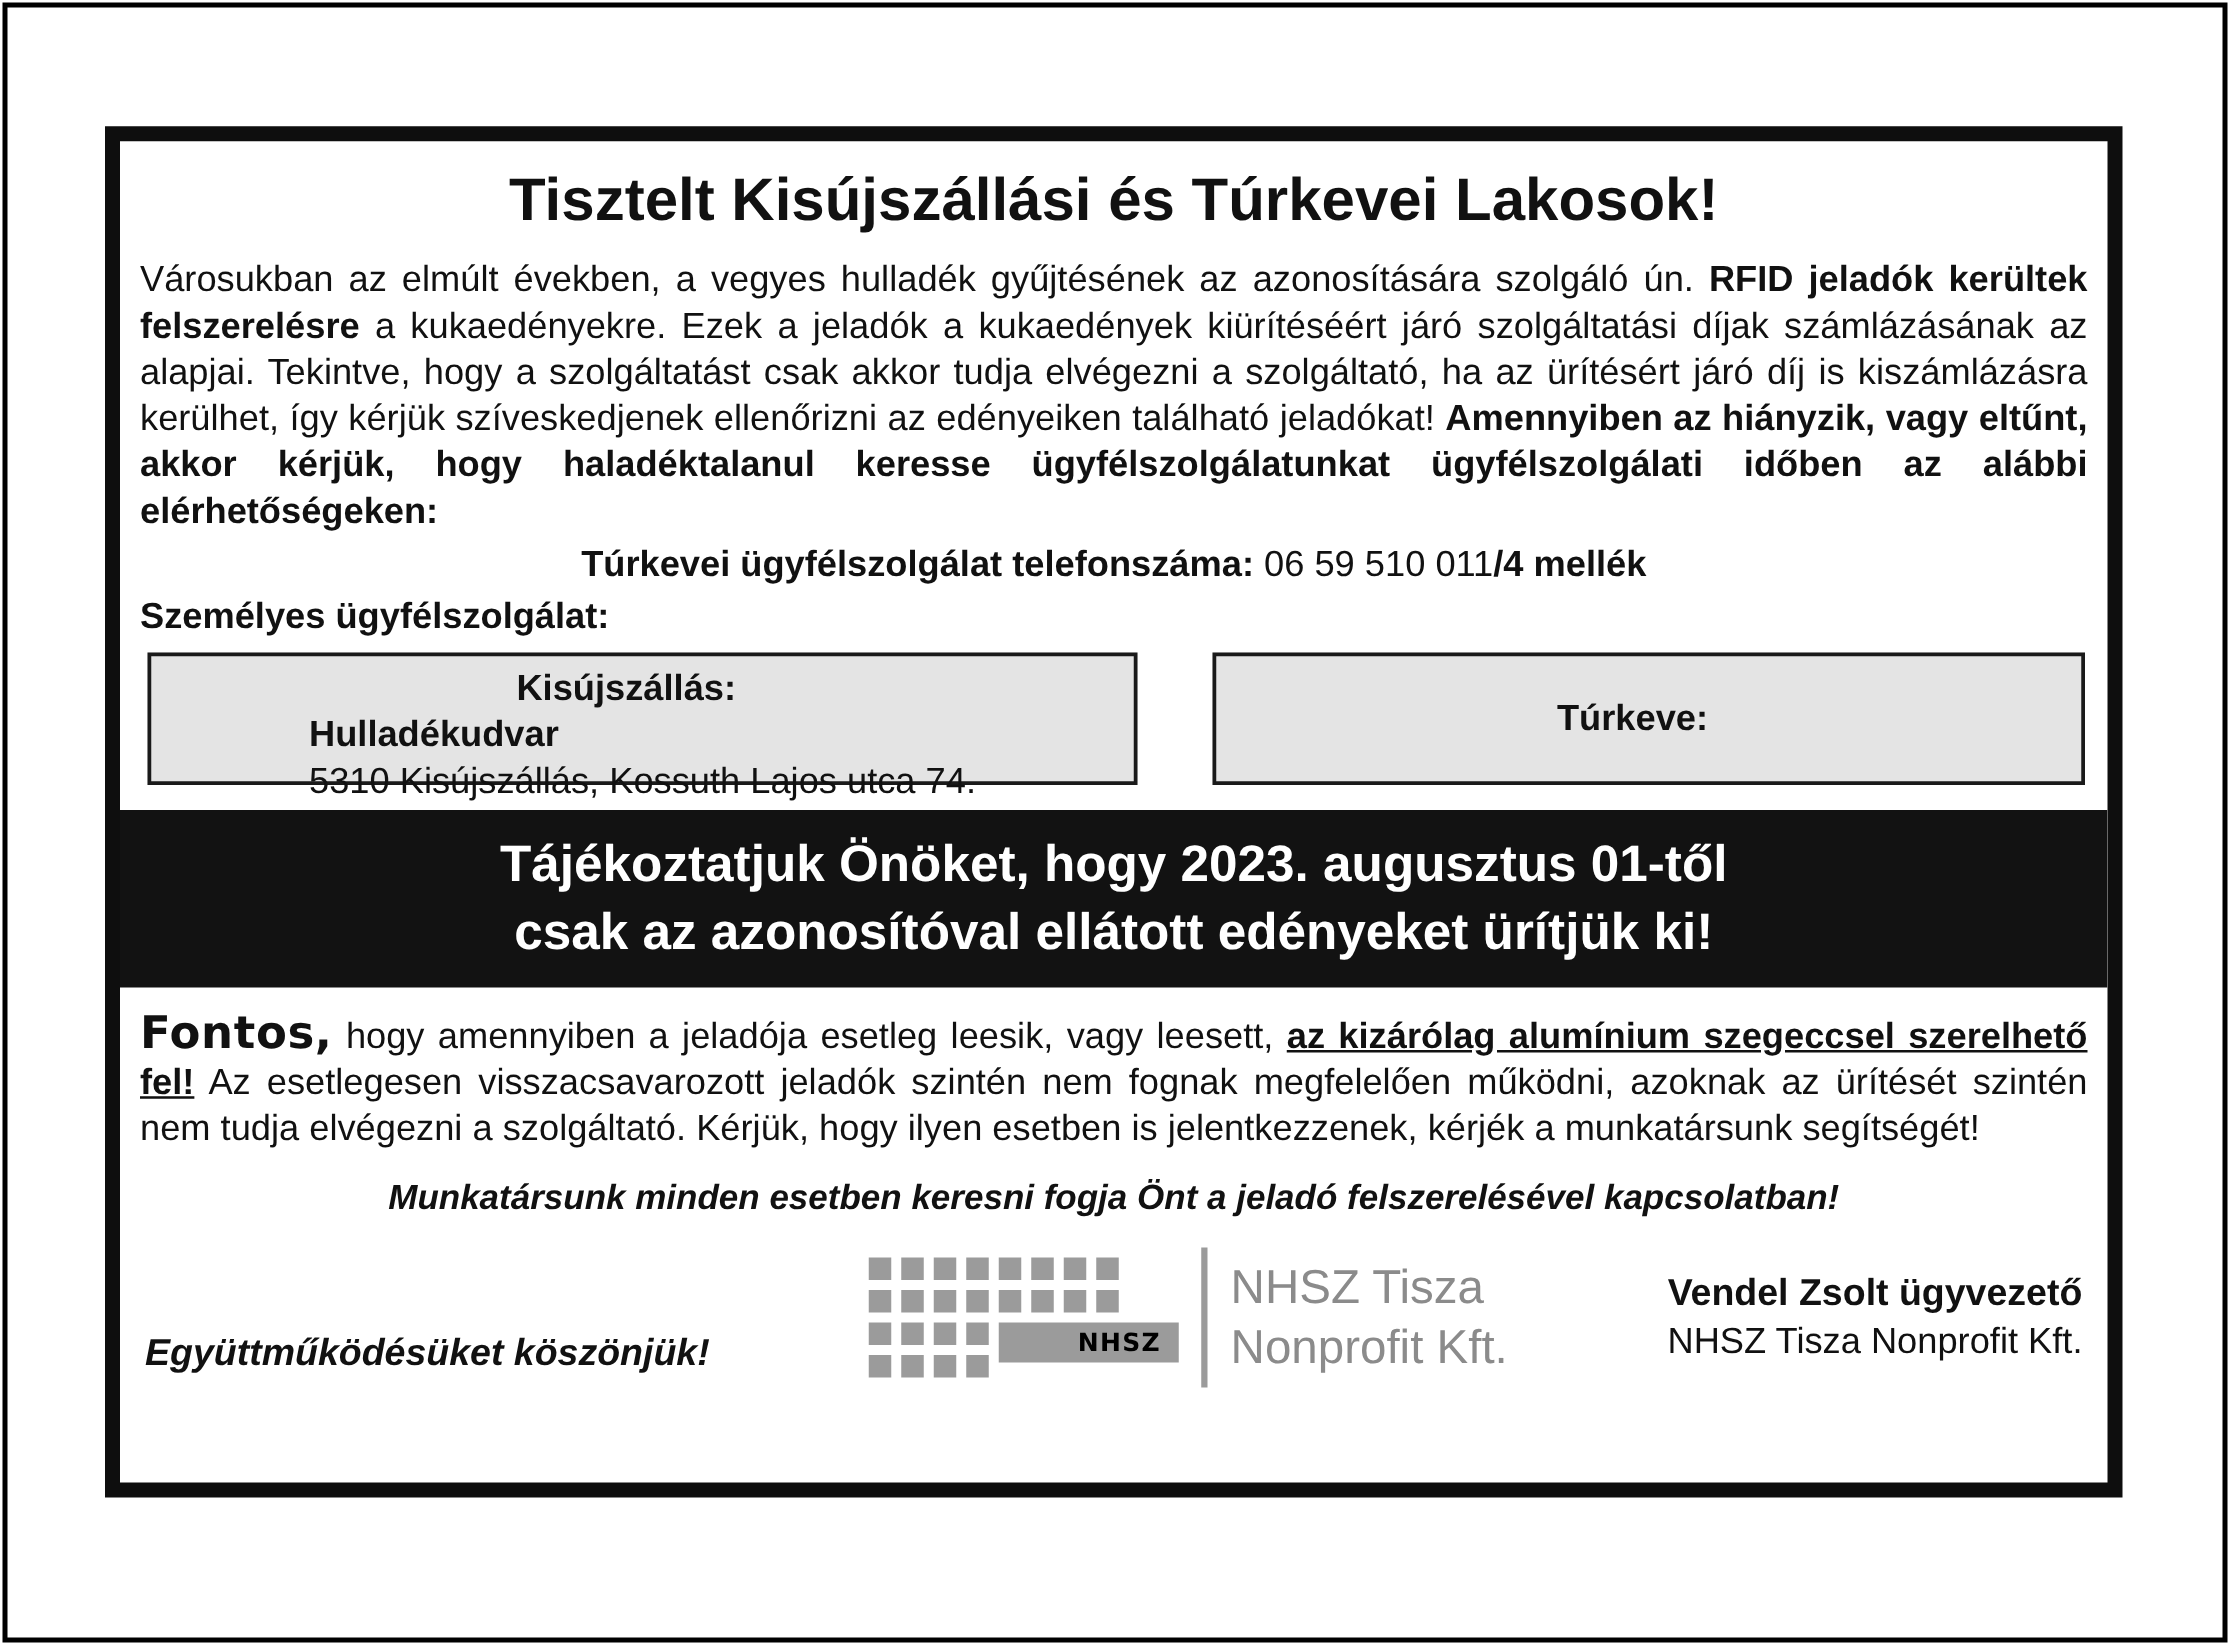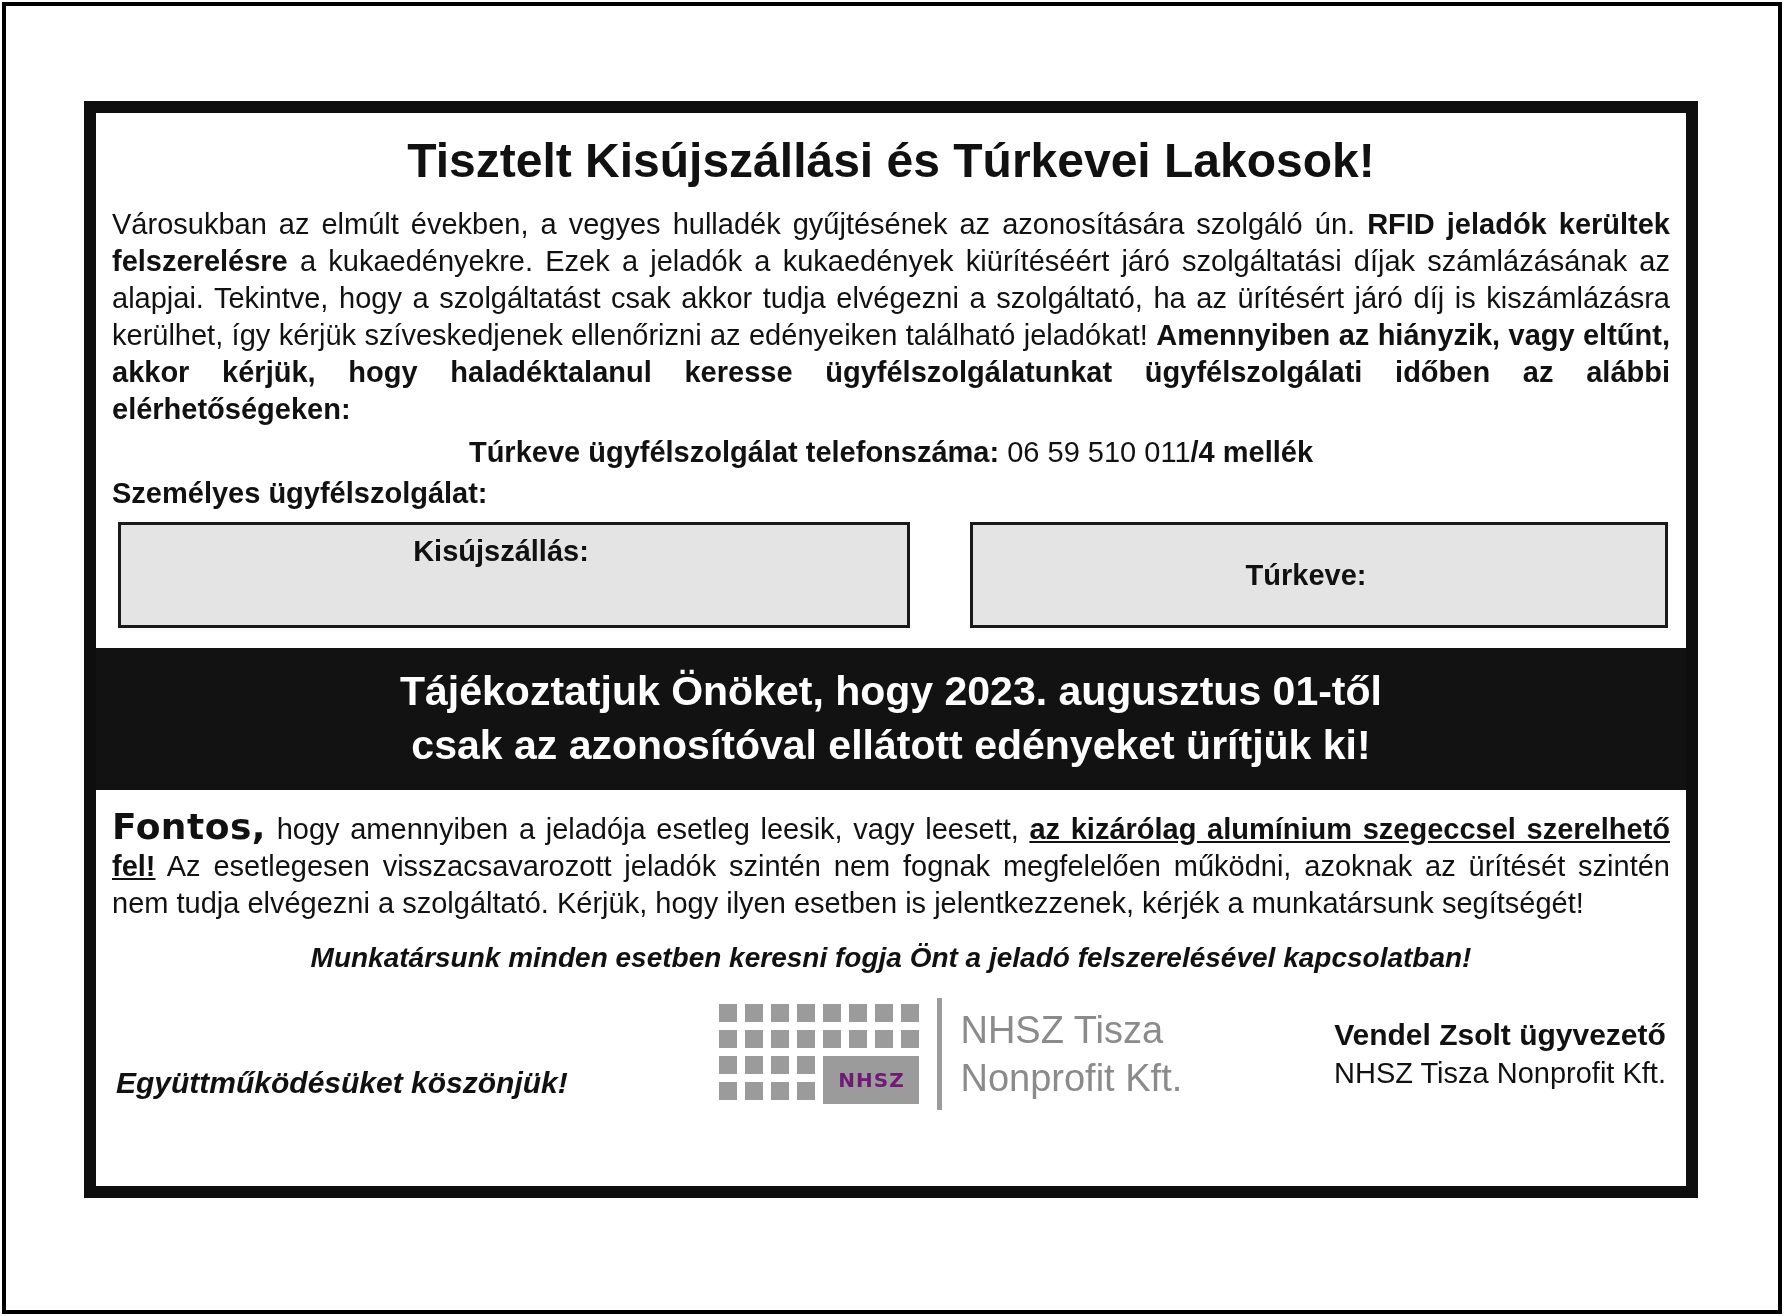--- a/index.html
+++ b/index.html
@@ -22,45 +22,49 @@
   .banner{margin:20px -16px 0 -16px;background:var(--banner-bg,#121212);color:#fff;text-align:center;padding:16px 0 18px 0;}
   .banner div{font-family:Liberation Sans, sans-serif;font-weight:bold;font-size:41px;line-height:54px;}
   .emphasis{margin:16px 0 0 0;text-align:center;font-weight:bold;font-style:italic;font-size:28px;line-height:40px;}
   .footer{display:flex;justify-content:space-between;align-items:center;margin-top:20px;padding:0 4px;}
   .thanks{font-weight:bold;font-style:italic;font-size:30px;align-self:flex-end;margin-bottom:10px;}
   .logo{display:flex;align-items:center;gap:18px;}
   .sq{display:block;width:18px;height:18px;background:var(--logo-gray,#9b9b9b);}
   .logo-grid-top{display:grid;grid-template-columns:repeat(8,18px);grid-template-rows:repeat(2,18px);gap:8px;}
   .logo-bottom{display:flex;gap:8px;margin-top:8px;}
   .logo-grid-bl{display:grid;grid-template-columns:repeat(4,18px);grid-template-rows:repeat(2,18px);gap:8px;}
-  .nhsz-rect{width:96px;height:48px;background:var(--logo-gray,#9b9b9b);color:#701a75;display:flex;align-items:center;justify-content:center;font-family:"DejaVu Sans",sans-serif;font-weight:bold;font-size:20px;letter-spacing:1px;}
+  .nhsz-rect{width:96px;height:32px;background:var(--logo-gray,#9b9b9b);color:#000000;display:flex;align-items:center;justify-content:center;font-family:"DejaVu Sans",sans-serif;font-weight:bold;font-size:20px;letter-spacing:1px;padding-left:48px;}
   .logo-divider{width:5px;height:112px;background:var(--logo-gray,#9b9b9b);}
   .logo-wordmark{color:var(--logo-text-gray,#8b8b8b);font-size:38px;line-height:48px;}
   .signature{text-align:center;line-height:38px;}
   .signature .name{font-weight:bold;font-size:30px;}
   .signature .company{font-size:29px;}
 </style>
 </head>
 <body>
 
 <div class="outer-frame"></div>
 
 <div class="sheet">
 
   <h1 class="title">Tisztelt Kisújszállási és Túrkevei Lakosok!</h1>
 
   <p class="para"><span>Városukban az elmúlt években, a vegyes hulladék gyűjtésének az azonosítására szolgáló ún. </span><span class="b">RFID jeladók kerültek felszerelésre</span><span> a kukaedényekre. Ezek a jeladók a kukaedények kiürítéséért járó szolgáltatási díjak számlázásának az alapjai. Tekintve, hogy a szolgáltatást csak akkor tudja elvégezni a szolgáltató, ha az ürítésért járó díj is kiszámlázásra kerülhet, így kérjük szíveskedjenek ellenőrizni az edényeiken található jeladókat! </span><span class="b">Amennyiben az hiányzik, vagy eltűnt, akkor kérjük, hogy haladéktalanul keresse ügyfélszolgálatunkat ügyfélszolgálati időben az alábbi elérhetőségeken:</span></p>
 
-  <p class="phone-line"><span class="b">Túrkeve ügyfélszolgálat telefonszáma: </span><span>06 59 510 011</span><span class="b">/4 mellék</span></p>
+  <p class="phone-line"><span class="b">Túrkevei ügyfélszolgálat telefonszáma: </span><span>06 59 510 011</span><span class="b">/4 mellék</span></p>
 
   <p class="personal-label">Személyes ügyfélszolgálat:</p>
 
   <div class="offices">
     <div class="office-box left">
       <span class="office-city">Kisújszállás:</span>
+      <span class="office-content">
+        <span class="office-name">Hulladékudvar</span><br>
+        <span class="office-address">5310 Kisújszállás, Kossuth Lajos utca 74.</span>
+      </span>
     </div>
     <div class="office-box right">
       <span class="office-city">Túrkeve:</span>
     </div>
   </div>
 
   <div class="banner">
     <div>Tájékoztatjuk Önöket, hogy 2023. augusztus 01-től</div>
     <div>csak az azonosítóval ellátott edényeket ürítjük ki!</div>
   </div>

